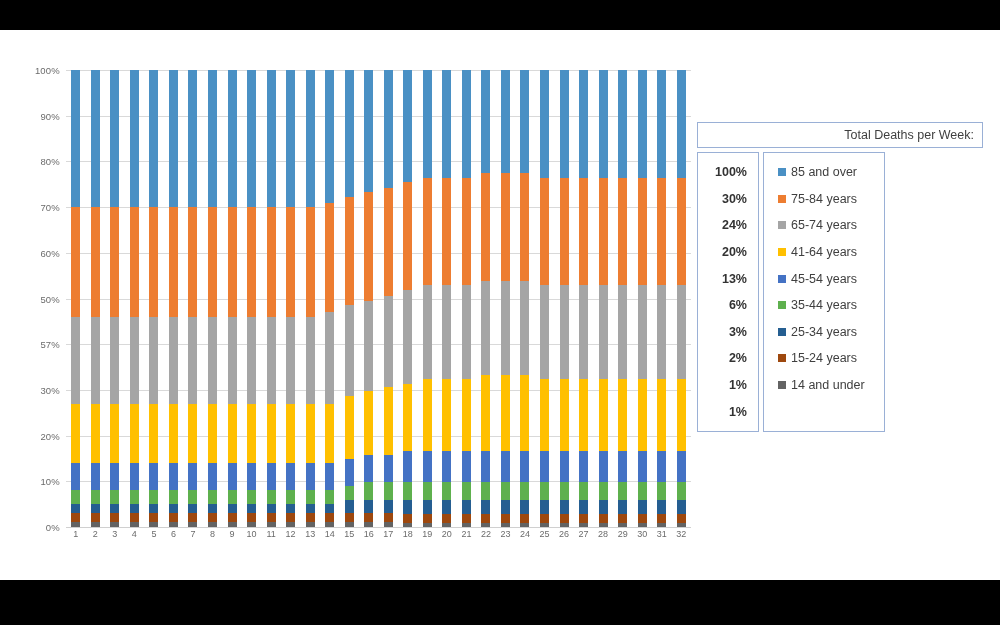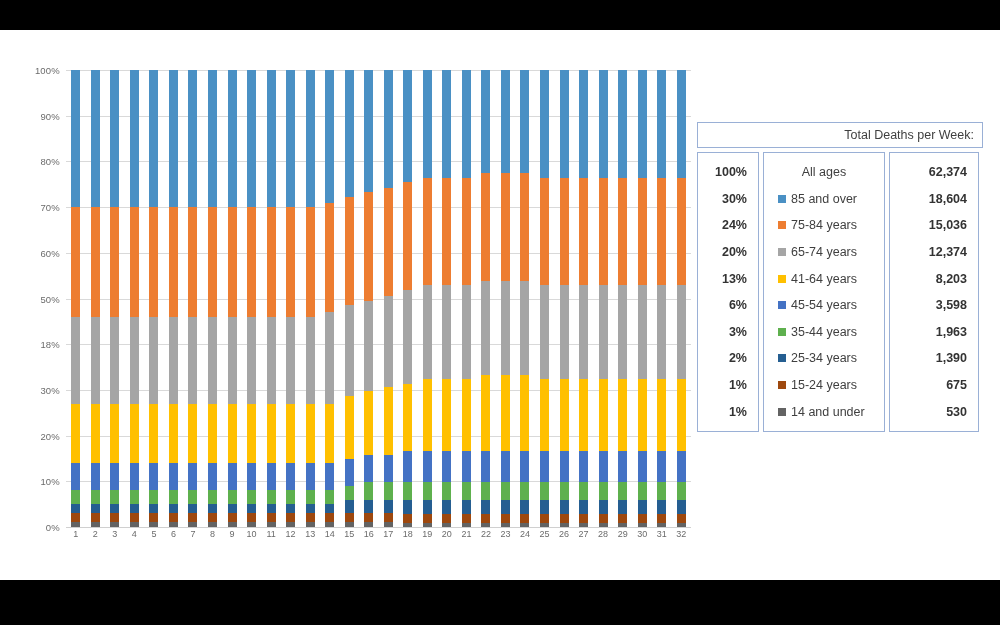--- a/index.html
+++ b/index.html
@@ -164,21 +164,21 @@
 </head>
 <body>
 
 <div id="slide">
 
   <div id="yaxis">
       <div class="ytick" style="top: 100%;">0%</div>
       <div class="ytick" style="top: 90%;">10%</div>
       <div class="ytick" style="top: 80%;">20%</div>
       <div class="ytick" style="top: 70%;">30%</div>
-      <div class="ytick" style="top: 60%;">18%</div>
+      <div class="ytick" style="top: 60%;">57%</div>
       <div class="ytick" style="top: 50%;">50%</div>
       <div class="ytick" style="top: 40%;">60%</div>
       <div class="ytick" style="top: 30%;">70%</div>
       <div class="ytick" style="top: 20%;">80%</div>
       <div class="ytick" style="top: 10%;">90%</div>
       <div class="ytick" style="top: 0%;">100%</div>
     </div>
 
   <div id="chart-area">
     <div id="gridlines">
@@ -662,23 +662,20 @@
           <div class="lg-row">24%</div>
           <div class="lg-row">20%</div>
           <div class="lg-row">13%</div>
           <div class="lg-row">6%</div>
           <div class="lg-row">3%</div>
           <div class="lg-row">2%</div>
           <div class="lg-row">1%</div>
           <div class="lg-row">1%</div>
         </div>
       <div class="lg-box" id="col-name">
-          <div class="lg-row all">
-            <span>All ages</span>
-          </div>
           <div class="lg-row">
             <span class="swatch" style="background: rgb(74, 144, 196);"></span>
             <span>85 and over</span>
           </div>
           <div class="lg-row">
             <span class="swatch" style="background: rgb(237, 125, 49);"></span>
             <span>75-84 years</span>
           </div>
           <div class="lg-row">
             <span class="swatch" style="background: rgb(165, 165, 165);"></span>
@@ -702,31 +699,19 @@
           </div>
           <div class="lg-row">
             <span class="swatch" style="background: rgb(158, 72, 14);"></span>
             <span>15-24 years</span>
           </div>
           <div class="lg-row">
             <span class="swatch" style="background: rgb(99, 99, 99);"></span>
             <span>14 and under</span>
           </div>
         </div>
-      <div class="lg-box" id="col-val">
-          <div class="lg-row">62,374</div>
-          <div class="lg-row">18,604</div>
-          <div class="lg-row">15,036</div>
-          <div class="lg-row">12,374</div>
-          <div class="lg-row">8,203</div>
-          <div class="lg-row">3,598</div>
-          <div class="lg-row">1,963</div>
-          <div class="lg-row">1,390</div>
-          <div class="lg-row">675</div>
-          <div class="lg-row">530</div>
-        </div>
     </div>
   </div>
 
   <div id="source">
   </div>
 
 </div>
 
 </body></html>

